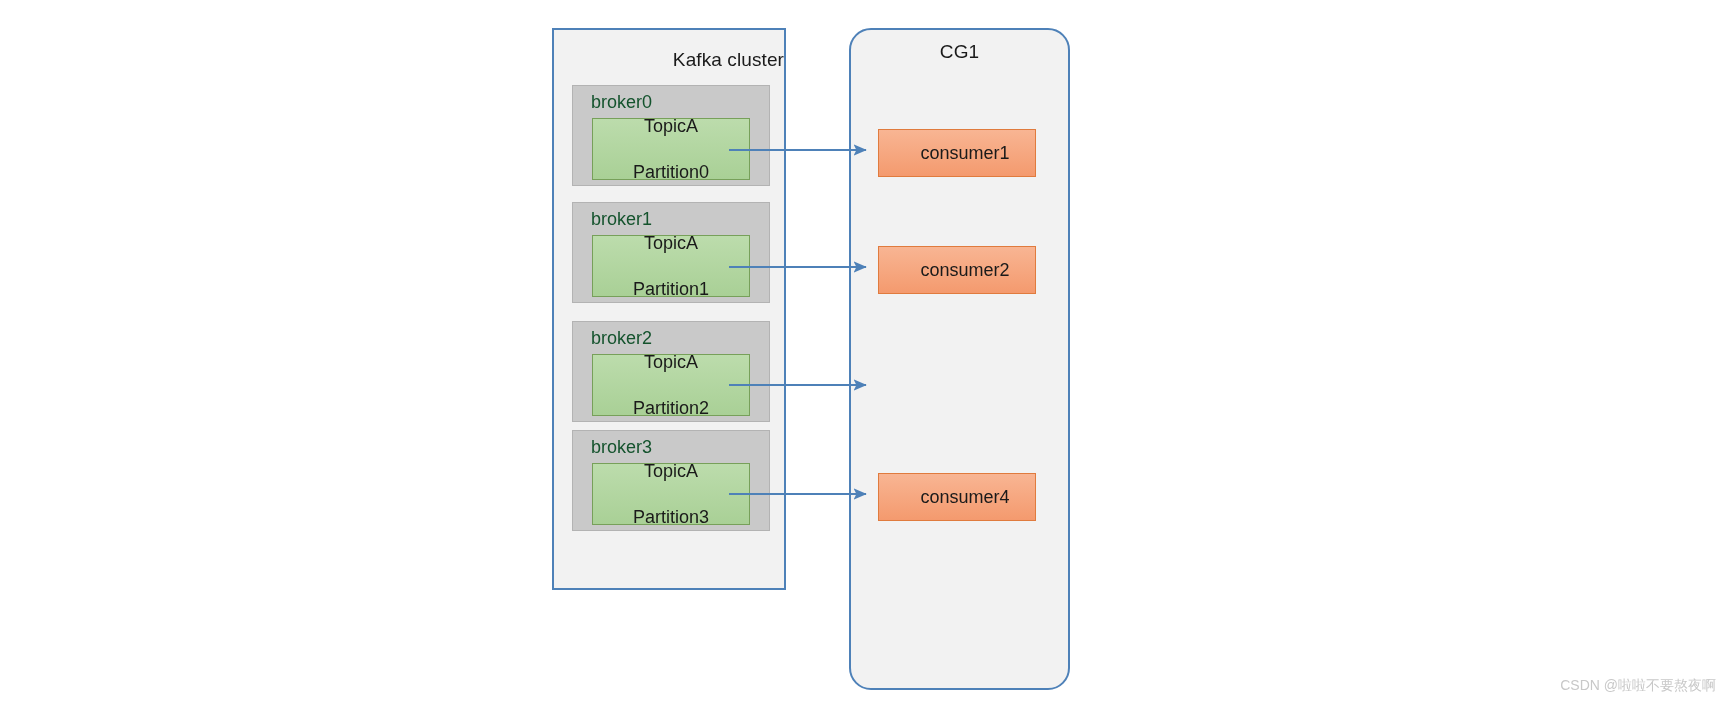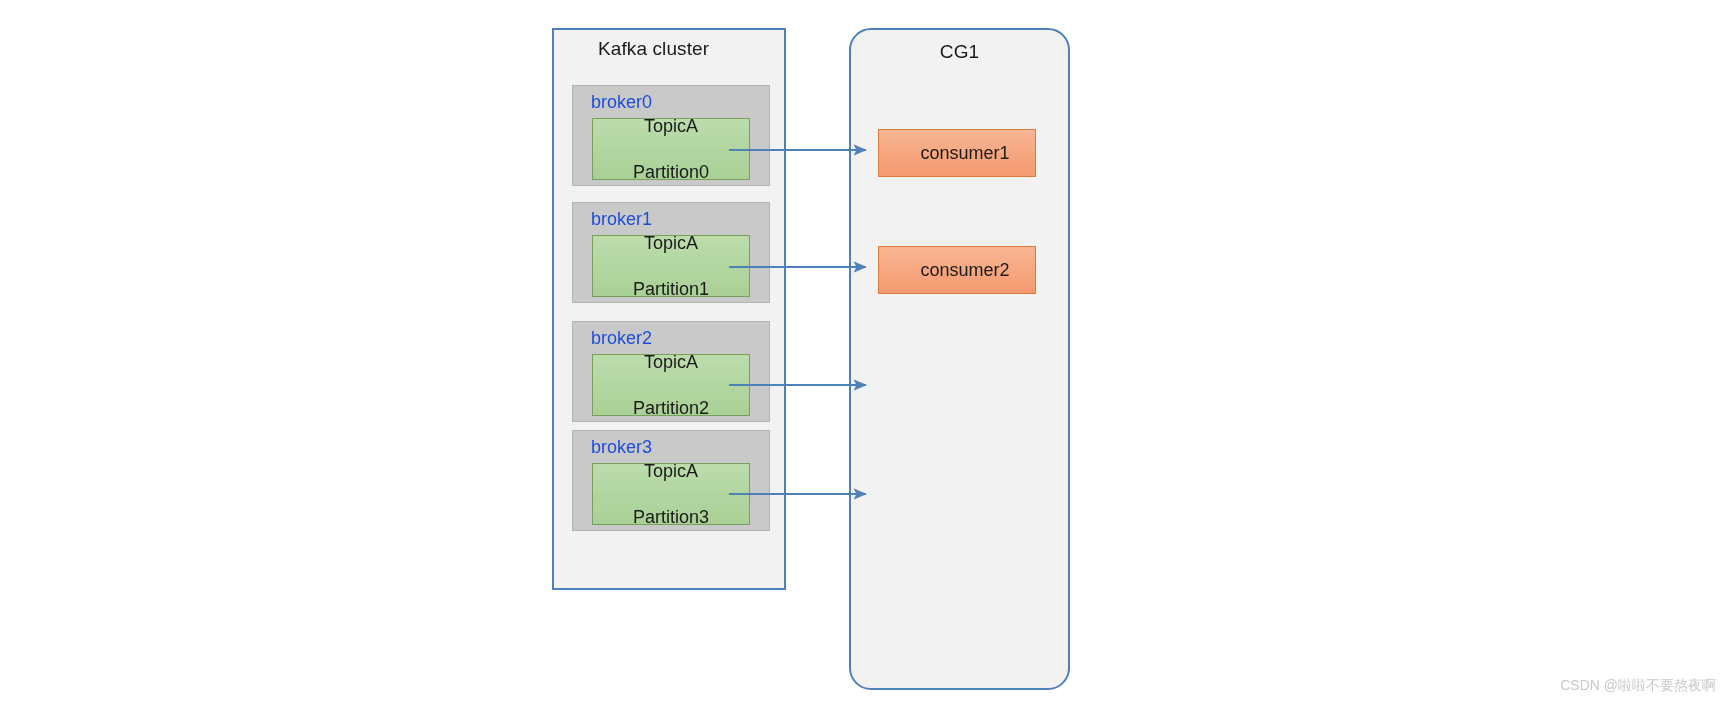--- a/index.html
+++ b/index.html
@@ -45,39 +45,39 @@
   }
   .group-title {
     position: absolute;
     left: 0;
     right: 0;
     text-align: center;
     font-size: 19px;
     color: #1a1a1a;
     letter-spacing: 0.1px;
   }
-  #kafka-cluster-title { top: 8px; text-align: left; padding-left: 44px; }
+  #kafka-cluster-title { top: 19px; text-align: right; padding-left: 44px; }
   #cg1-title { top: 11px; }
 
   
   .broker-box {
     position: absolute;
     left: 18px;
     width: 198px;
     height: 101px;
     background: #c9c9c9;
     border: 1px solid #b3b3b3;
     box-sizing: border-box;
   }
   .broker-label {
     position: absolute;
     left: 18px;
     top: 6px;
     font-size: 18px;
-    color: #1d4ed8;
+    color: #14532d;
   }
   .partition-box {
     position: absolute;
     left: 19px;
     top: 32px;
     width: 158px;
     height: 62px;
     background: linear-gradient(to bottom, #bcdcac 0%, #a9d096 100%);
     border: 1px solid #77a05a;
     box-sizing: border-box;
@@ -168,20 +168,21 @@
         <span>Partition3</span>
       </div>
     </div>
   </div>
 
   <div class="group-box" id="cg1-box">
     <div class="group-title" id="cg1-title">CG1</div>
 
     <div class="consumer-box" style="top:99px">consumer1</div>
     <div class="consumer-box" style="top:216px">consumer2</div>
+    <div class="consumer-box" style="top:443px">consumer4</div>
   </div>
 
   <svg id="arrow-layer" viewBox="0 0 1732 717" width="1732" height="717">
     <defs>
       <marker id="arrowhead" markerWidth="7" markerHeight="7" refX="6.2" refY="3.2" orient="auto" markerUnits="strokeWidth">
         <path d="M0,0.4 L6.6,3.2 L0,6 L1.4,3.2 Z" fill="#4e81b8"></path>
       </marker>
     </defs>
 
     <g stroke="#4e81b8" stroke-width="2" fill="none" marker-end="url(#arrowhead)">

